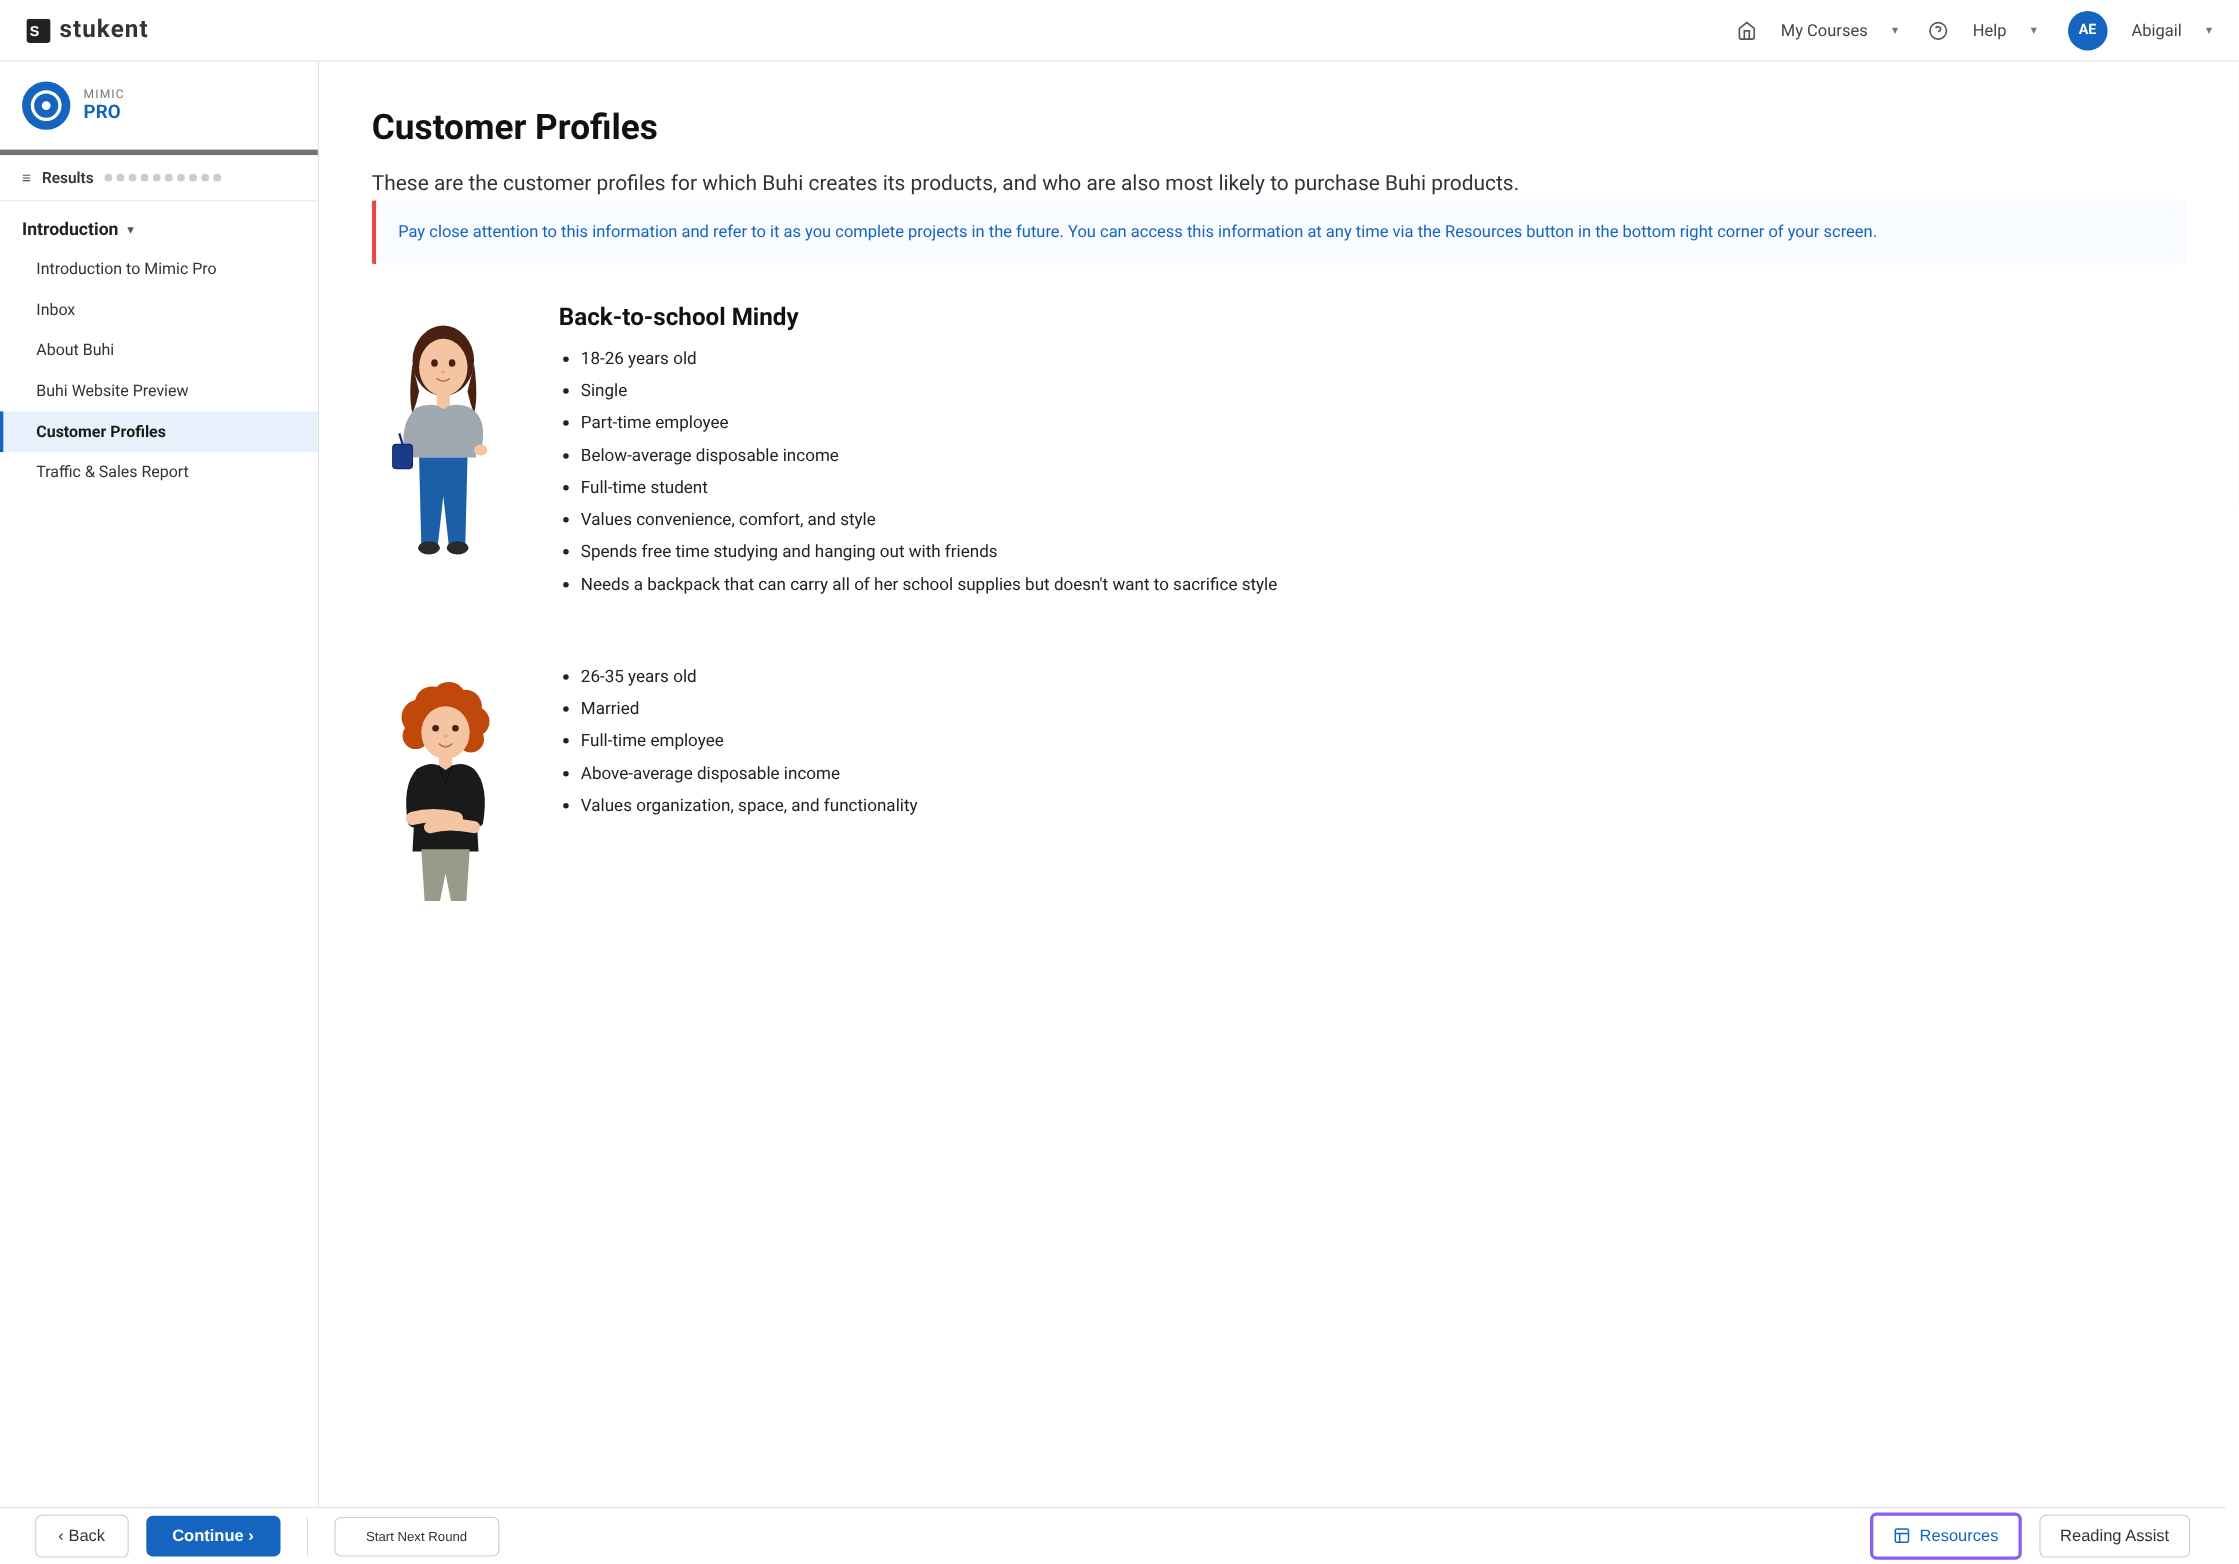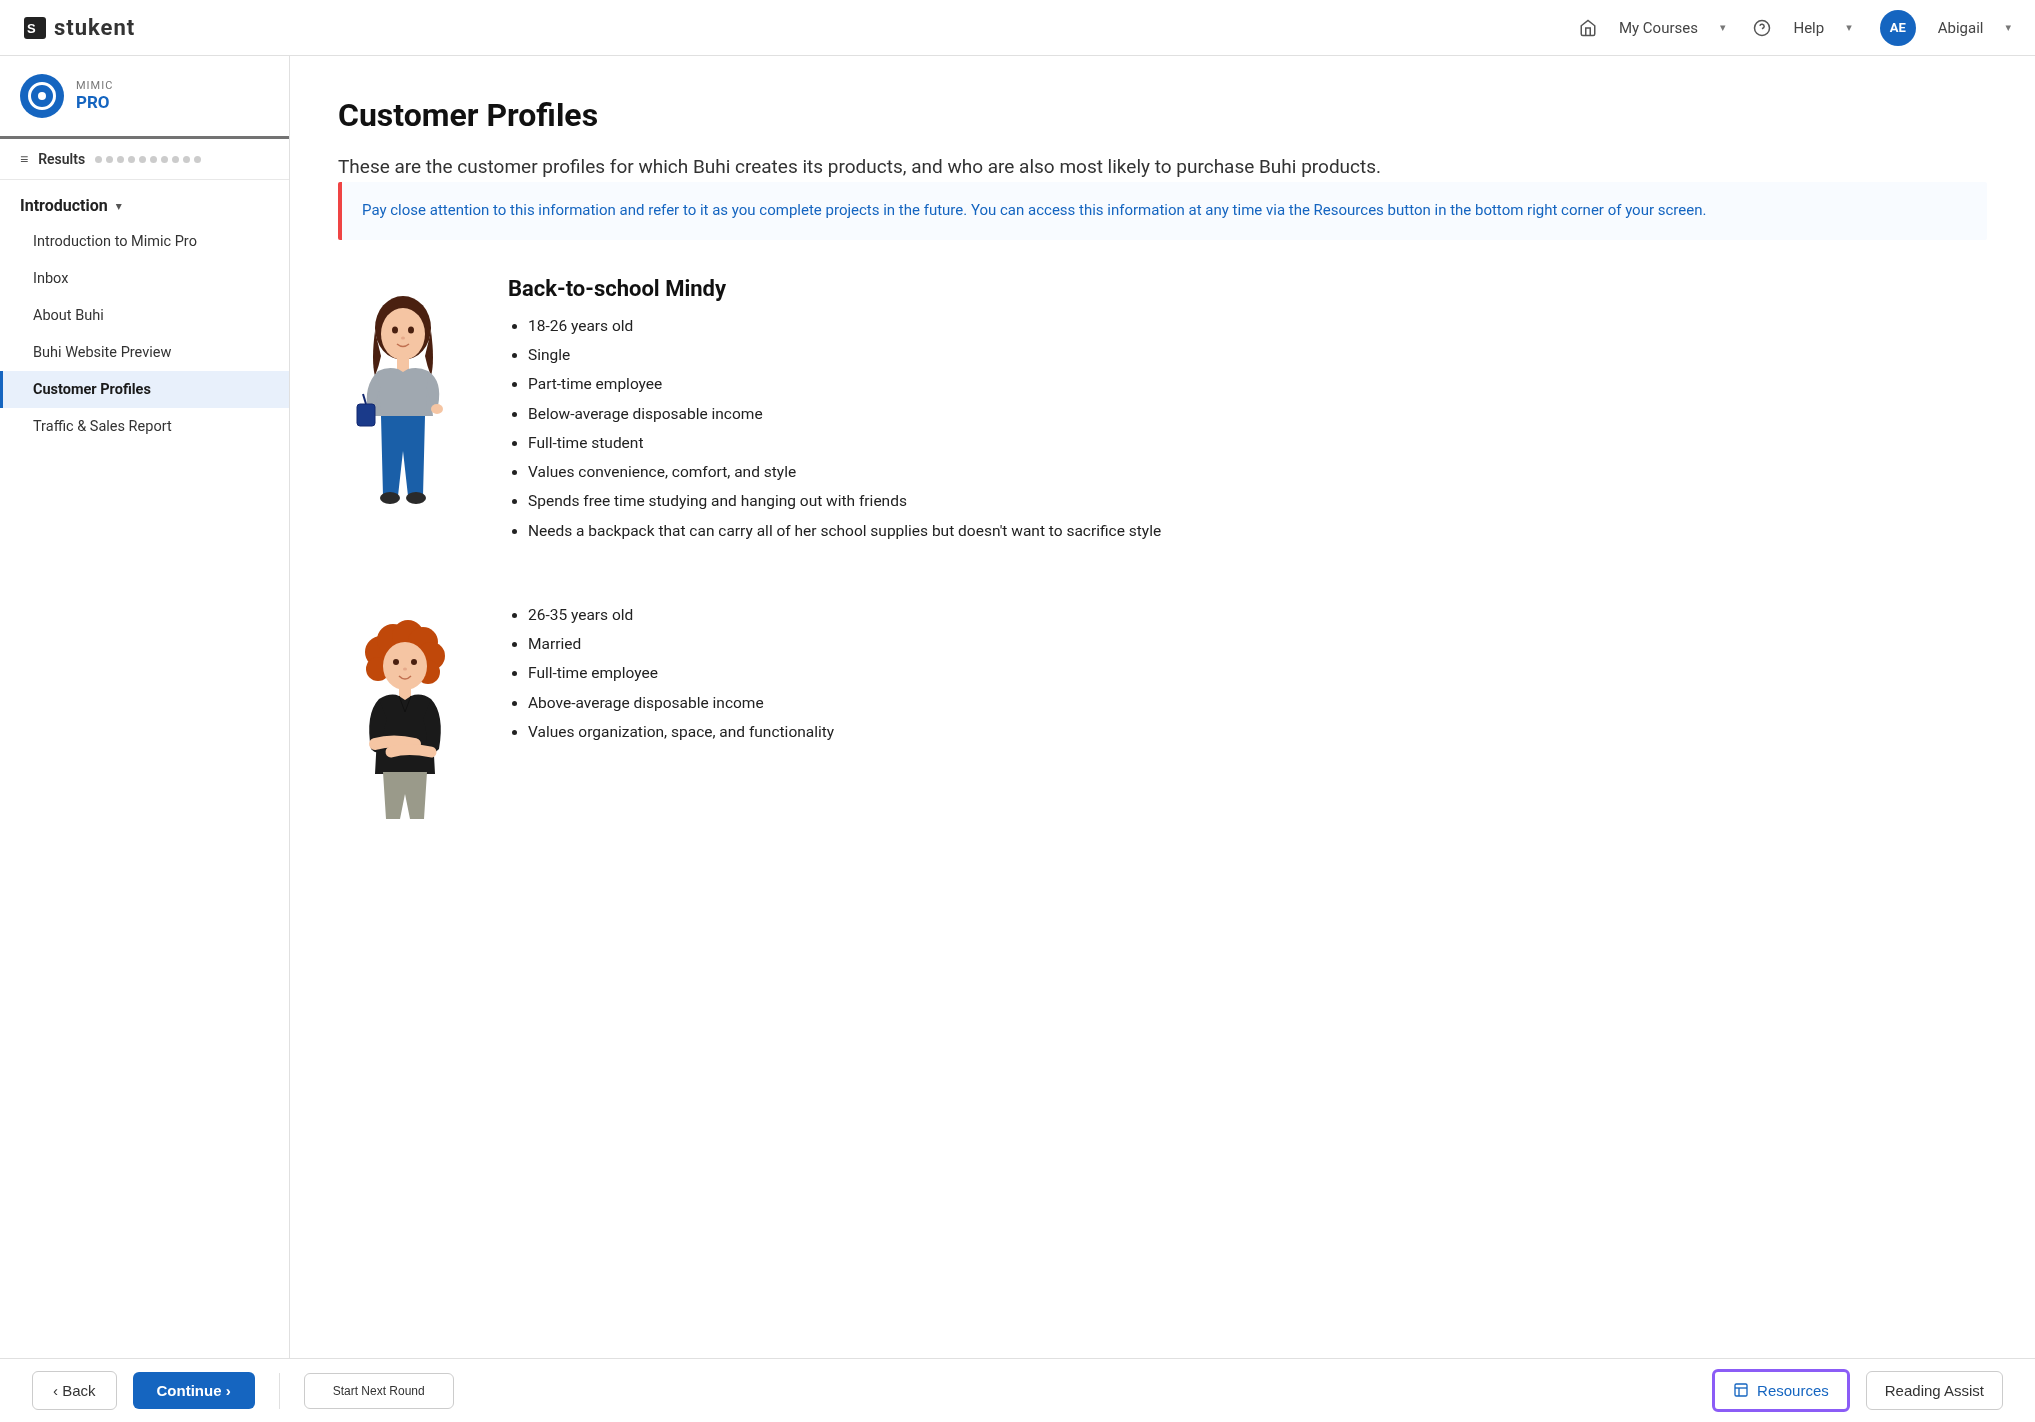--- a/index.html
+++ b/index.html
@@ -44,21 +44,21 @@
       width: 290px; min-width: 290px;
       background: #fff;
       border-right: 1px solid #e0e0e0;
       display: flex; flex-direction: column;
       position: fixed; top: 56px; left: 0; bottom: 0;
       overflow-y: auto;
     }
     .sidebar-brand {
       display: flex; align-items: center; gap: 12px;
       padding: 18px 20px;
-      border-bottom: 3px solid #737373;
+      border-bottom: 5px solid #737373;
     }
     .mimic-icon {
       width: 44px; height: 44px; border-radius: 50%;
       background: #1565c0; display: flex; align-items: center; justify-content: center;
     }
     .mimic-icon-inner {
       width: 28px; height: 28px; border: 3px solid #fff; border-radius: 50%;
       display: flex; align-items: center; justify-content: center;
     }
     .mimic-inner-dot {
@@ -131,24 +131,24 @@
     
     .character-svg { width: 120px; }
 
     .profile-details { flex: 1; }
     .profile-name { font-size: 22px; font-weight: 700; color: #111; margin-bottom: 14px; }
     .profile-list { list-style: disc; padding-left: 20px; }
     .profile-list li { font-size: 15.5px; color: #222; margin-bottom: 6px; line-height: 1.5; }
 
     
     .bottom-bar {
-      position: fixed; bottom: 0; left: 0; right: 0;
+      position: fixed; bottom: 0; left: 0; right: 12px;
       background: #fff; border-top: 1px solid #e0e0e0;
       display: flex; align-items: center;
-      padding: 14px 32px; gap: 16px; height: 64px;
+      padding: 14px 32px; gap: 16px; height: 52px;
     }
     .btn-back {
       padding: 10px 20px; border: 1px solid #ccc; background: #fff;
       border-radius: 6px; font-size: 15px; cursor: pointer; color: #333;
       display: flex; align-items: center; gap: 6px;
     }
     .btn-continue {
       padding: 10px 24px; background: #1565c0; color: #fff;
       border: none; border-radius: 6px; font-size: 15px; cursor: pointer; font-weight: 600;
       display: flex; align-items: flex-start; gap: 6px;

